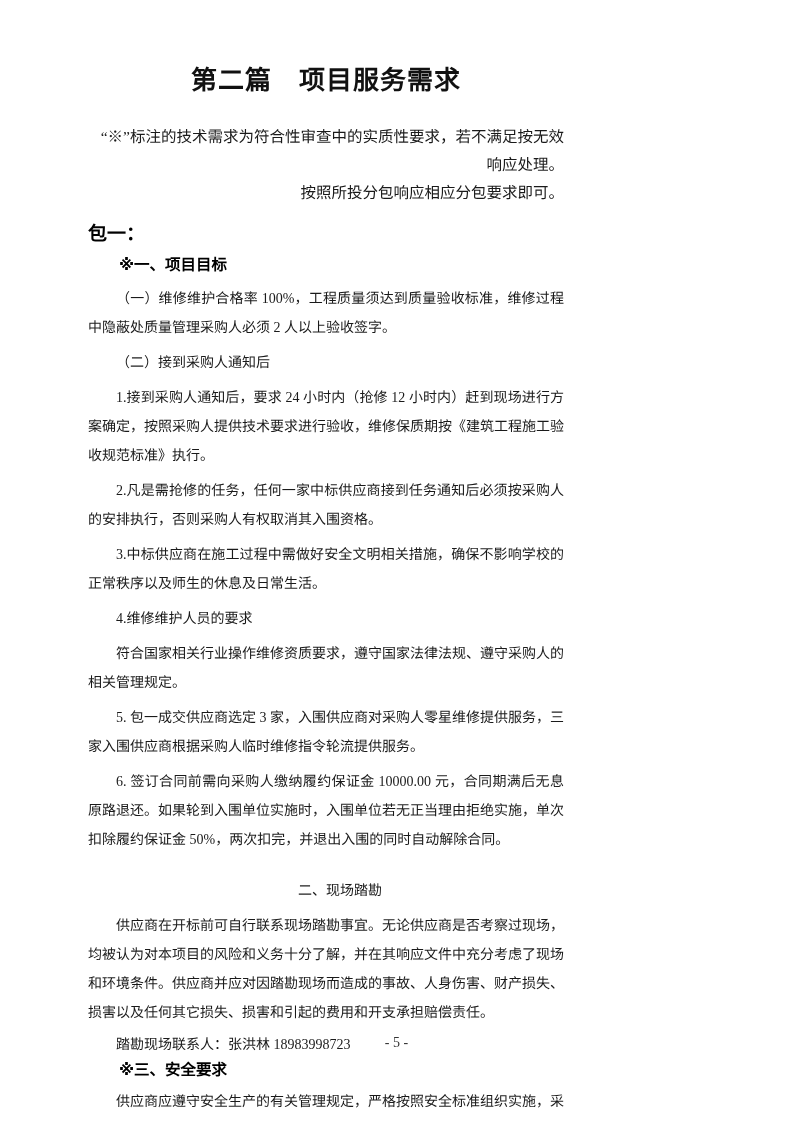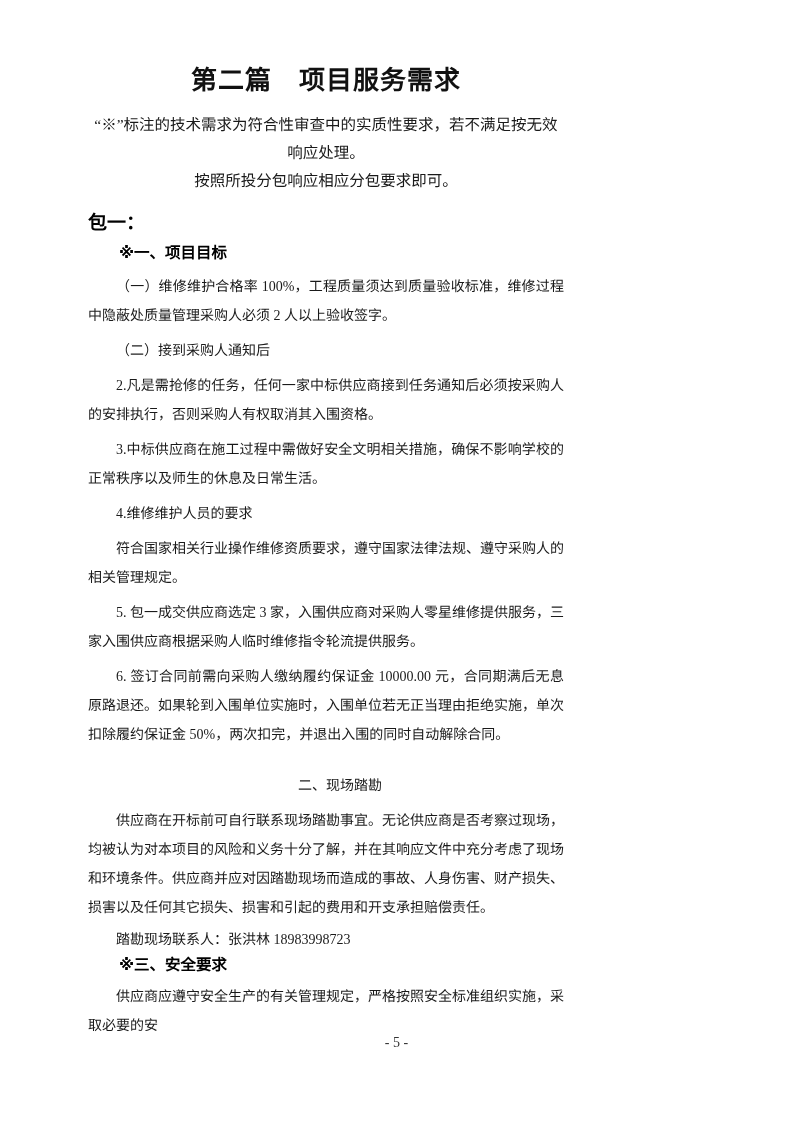--- a/index.html
+++ b/index.html
@@ -27,29 +27,29 @@
     padding-top: 3px;
     font-family: "Liberation Sans", "DejaVu Sans", sans-serif;
     font-weight: 700;
     font-size: 26px;
     line-height: 34px;
     text-align: center;
     letter-spacing: 1px;
     color: #111111;
   }
   .notice {
-    margin-top: 14px;
+    margin-top: 26px;
     font-size: 15.5px;
     line-height: 28px;
-    text-align: center;
+    text-align: right;
     color: #1a1a1a;
   }
   .pkg-heading {
     margin: 15px 0 0 0;
-    font-family: Liberation Serif, serif;
+    font-family: Liberation Mono, monospace;
     font-weight: 700;
     font-size: 19px;
     line-height: 26px;
     color: #000000;
   }
   .sec-heading {
     margin: 4px 0 0 0;
     padding-left: 2em;
     font-family: "Liberation Sans", "DejaVu Sans", sans-serif;
     font-weight: 700;
@@ -108,20 +108,21 @@
   </div>
 
   <h2 class="pkg-heading">包一：</h2>
 
   <h3 class="sec-heading">※一、项目目标</h3>
 
   <p class="para">（一）维修维护合格率 100%，工程质量须达到质量验收标准，维修过程中隐蔽处质量管理采购人必须 2 人以上验收签字。</p>
 
   <p class="para">（二）接到采购人通知后</p>
 
+  <p class="para">1.接到采购人通知后，要求 24 小时内（抢修 12 小时内）赶到现场进行方案确定，按照采购人提供技术要求进行验收，维修保质期按《建筑工程施工验收规范标准》执行。</p>
 
   <p class="para">2.凡是需抢修的任务，任何一家中标供应商接到任务通知后必须按采购人的安排执行，否则采购人有权取消其入围资格。</p>
 
   <p class="para">3.中标供应商在施工过程中需做好安全文明相关措施，确保不影响学校的正常秩序以及师生的休息及日常生活。</p>
 
   <p class="para">4.维修维护人员的要求</p>
 
   <p class="para tight">符合国家相关行业操作维修资质要求，遵守国家法律法规、遵守采购人的相关管理规定。</p>
 
   <p class="para">5. 包一成交供应商选定 3 家，入围供应商对采购人零星维修提供服务，三家入围供应商根据采购人临时维修指令轮流提供服务。</p>

